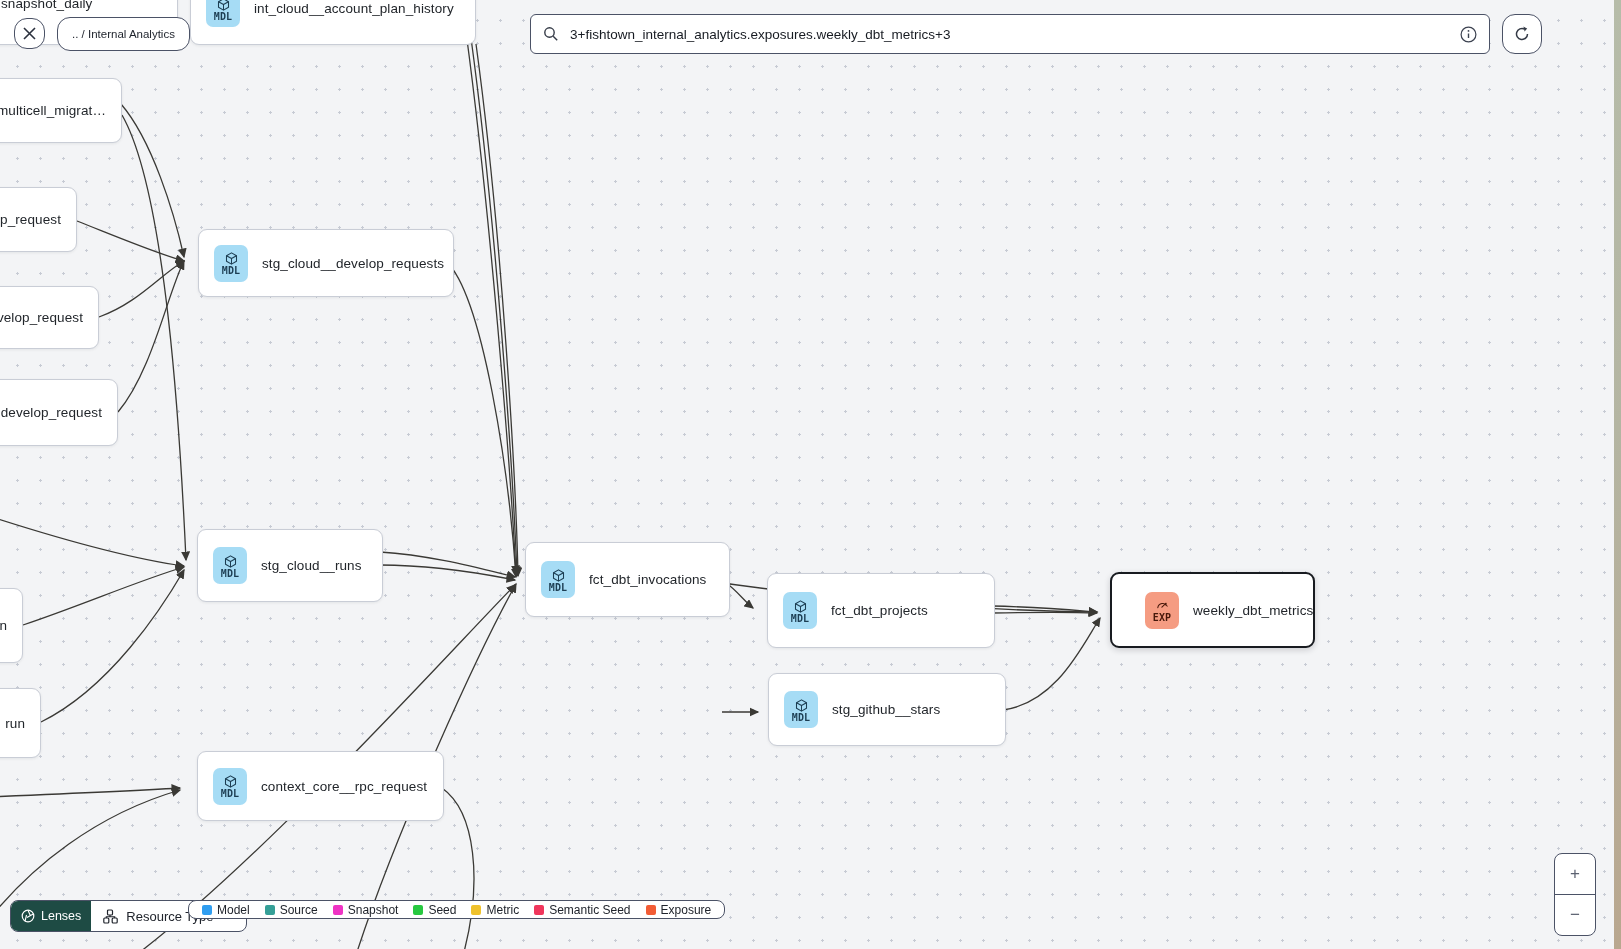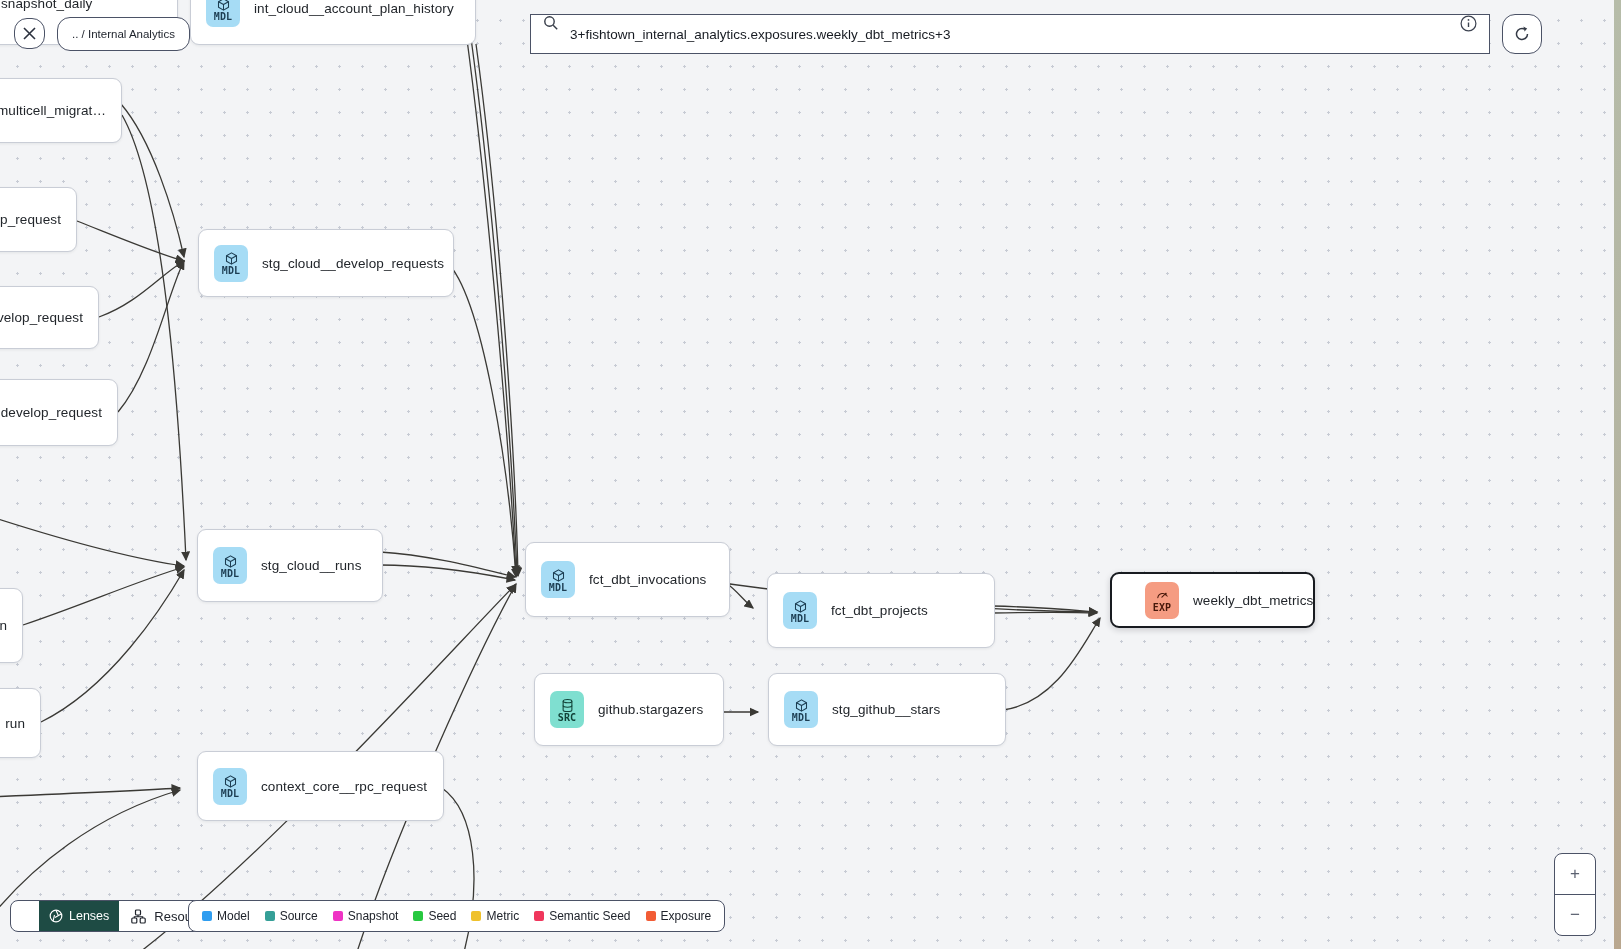--- a/index.html
+++ b/index.html
@@ -38,43 +38,43 @@
   .chrome{position:absolute;z-index:10;}
   .btn{
     background:#fff;border:1px solid #4b5266;border-radius:13px;
     display:flex;align-items:center;justify-content:center;
     box-sizing:border-box;cursor:pointer;color:#2b313e;
   }
   #close-btn{left:14px;top:18px;width:31px;height:31px;font-size:15px;}
   #breadcrumb{left:57px;top:17px;height:34px;padding:0 14px;font-size:11.5px;color:#1d222b;}
   #searchbar{
     left:530px;top:14px;width:960px;height:40px;
-    background:#fff;border:1px solid #4b5266;border-radius:0;
-    display:flex;box-sizing:border-box;padding:0 12px;gap:9px;
+    background:#fff;border:1px solid #4b5266;border-radius:6px;
+    display:flex;align-items:center;box-sizing:border-box;padding:0 12px;gap:9px;
   }
   #searchbar input{
     flex:1;border:none;outline:none;font-size:13.5px;color:#171b22;
     font-family:"Liberation Sans",sans-serif;background:transparent;
   }
   #refresh-btn{left:1502px;top:14px;width:40px;height:40px;}
   
   #lenses-group{
     left:10px;top:900px;height:32px;border:1px solid #4b5266;border-radius:8px;
     background:#fff;display:flex;align-items:stretch;overflow:hidden;
     box-sizing:border-box;
   }
   #lenses-btn{
     background:#1e4b44;color:#fff;display:flex;align-items:center;gap:6px;
-    padding:0 10px;font-size:12.5px;cursor:pointer;margin-left:28px;
+    padding:0 10px;font-size:12.5px;cursor:pointer;
   }
   #resource-type-btn{
     display:flex;align-items:center;gap:8px;padding:0 12px;font-size:13px;color:#20242c;cursor:pointer;
   }
   #legend{
-    left:188px;top:900px;height:32px;border:1px solid #4b5266;border-radius:8px;
+    left:188px;top:900px;height:19px;border:1px solid #4b5266;border-radius:8px;
     background:#fff;display:flex;align-items:center;gap:15px;
     padding:0 13px;box-sizing:border-box;font-size:12px;color:#20242c;
   }
   .legend-item{display:flex;align-items:center;gap:5px;}
   .legend-swatch{width:10px;height:10px;border-radius:2px;display:inline-block;}
   #zoom-controls{
     left:1554px;top:853px;width:42px;border:1px solid #4b5266;border-radius:8px;
     background:#fff;overflow:hidden;display:flex;flex-direction:column;
     box-sizing:border-box;
   }
@@ -191,31 +191,20 @@
       <div class="badge" style="background: rgb(166, 220, 245); color: rgb(28, 61, 82);">
         <svg viewBox="0 0 24 24" fill="none" stroke="#1c3d52" stroke-width="1.7" stroke-linejoin="round">
           <path d="M12 3 L20 7.5 V16.5 L12 21 L4 16.5 V7.5 Z"></path>
           <path d="M4 7.5 L12 12 L20 7.5"></path>
           <path d="M12 12 V21"></path>
         </svg>
         <span class="bcode">MDL</span>
       </div>
       <span>fct_dbt_invocations</span>
     </div>
-    <div class="node" style="left: 534px; top: 673px; width: 190px; height: 73px;">
-      <div class="badge" style="background: rgb(127, 223, 208); color: rgb(17, 66, 56);">
-        <svg viewBox="0 0 24 24" fill="none" stroke="#114238" stroke-width="1.7">
-          <ellipse cx="12" cy="5" rx="7" ry="2.7"></ellipse>
-          <path d="M5 5 V19 c0 1.5 3.1 2.7 7 2.7 s7 -1.2 7 -2.7 V5"></path>
-          <path d="M5 12 c0 1.5 3.1 2.7 7 2.7 s7 -1.2 7 -2.7"></path>
-        </svg>
-        <span class="bcode">SRC</span>
-      </div>
-      <span>github.stargazers</span>
-    </div>
     <div class="node" style="left: 767px; top: 573px; width: 228px; height: 75px;">
       <div class="badge" style="background: rgb(166, 220, 245); color: rgb(28, 61, 82);">
         <svg viewBox="0 0 24 24" fill="none" stroke="#1c3d52" stroke-width="1.7" stroke-linejoin="round">
           <path d="M12 3 L20 7.5 V16.5 L12 21 L4 16.5 V7.5 Z"></path>
           <path d="M4 7.5 L12 12 L20 7.5"></path>
           <path d="M12 12 V21"></path>
         </svg>
         <span class="bcode">MDL</span>
       </div>
       <span>fct_dbt_projects</span>
@@ -224,21 +213,21 @@
       <div class="badge" style="background: rgb(166, 220, 245); color: rgb(28, 61, 82);">
         <svg viewBox="0 0 24 24" fill="none" stroke="#1c3d52" stroke-width="1.7" stroke-linejoin="round">
           <path d="M12 3 L20 7.5 V16.5 L12 21 L4 16.5 V7.5 Z"></path>
           <path d="M4 7.5 L12 12 L20 7.5"></path>
           <path d="M12 12 V21"></path>
         </svg>
         <span class="bcode">MDL</span>
       </div>
       <span>stg_github__stars</span>
     </div>
-    <div class="node selected" style="left: 1110px; top: 572px; width: 205px; height: 56px; padding-left: 33px;">
+    <div class="node selected" style="left: 1110px; top: 572px; width: 205px; height: 76px; padding-left: 33px;">
       <div class="badge" style="background: rgb(245, 156, 130); color: rgb(71, 24, 10);">
         <svg viewBox="0 0 24 24" fill="none" stroke="#47180a" stroke-width="1.7" stroke-linecap="round">
           <path d="M4.5 15.5 A8 8 0 0 1 19.5 13"></path>
           <path d="M11 14.5 L17.5 8.5"></path>
           <path d="M17.5 8.5 L17.2 11"></path>
         </svg>
         <span class="bcode">EXP</span>
       </div>
       <span>weekly_dbt_metrics</span>
     </div>

